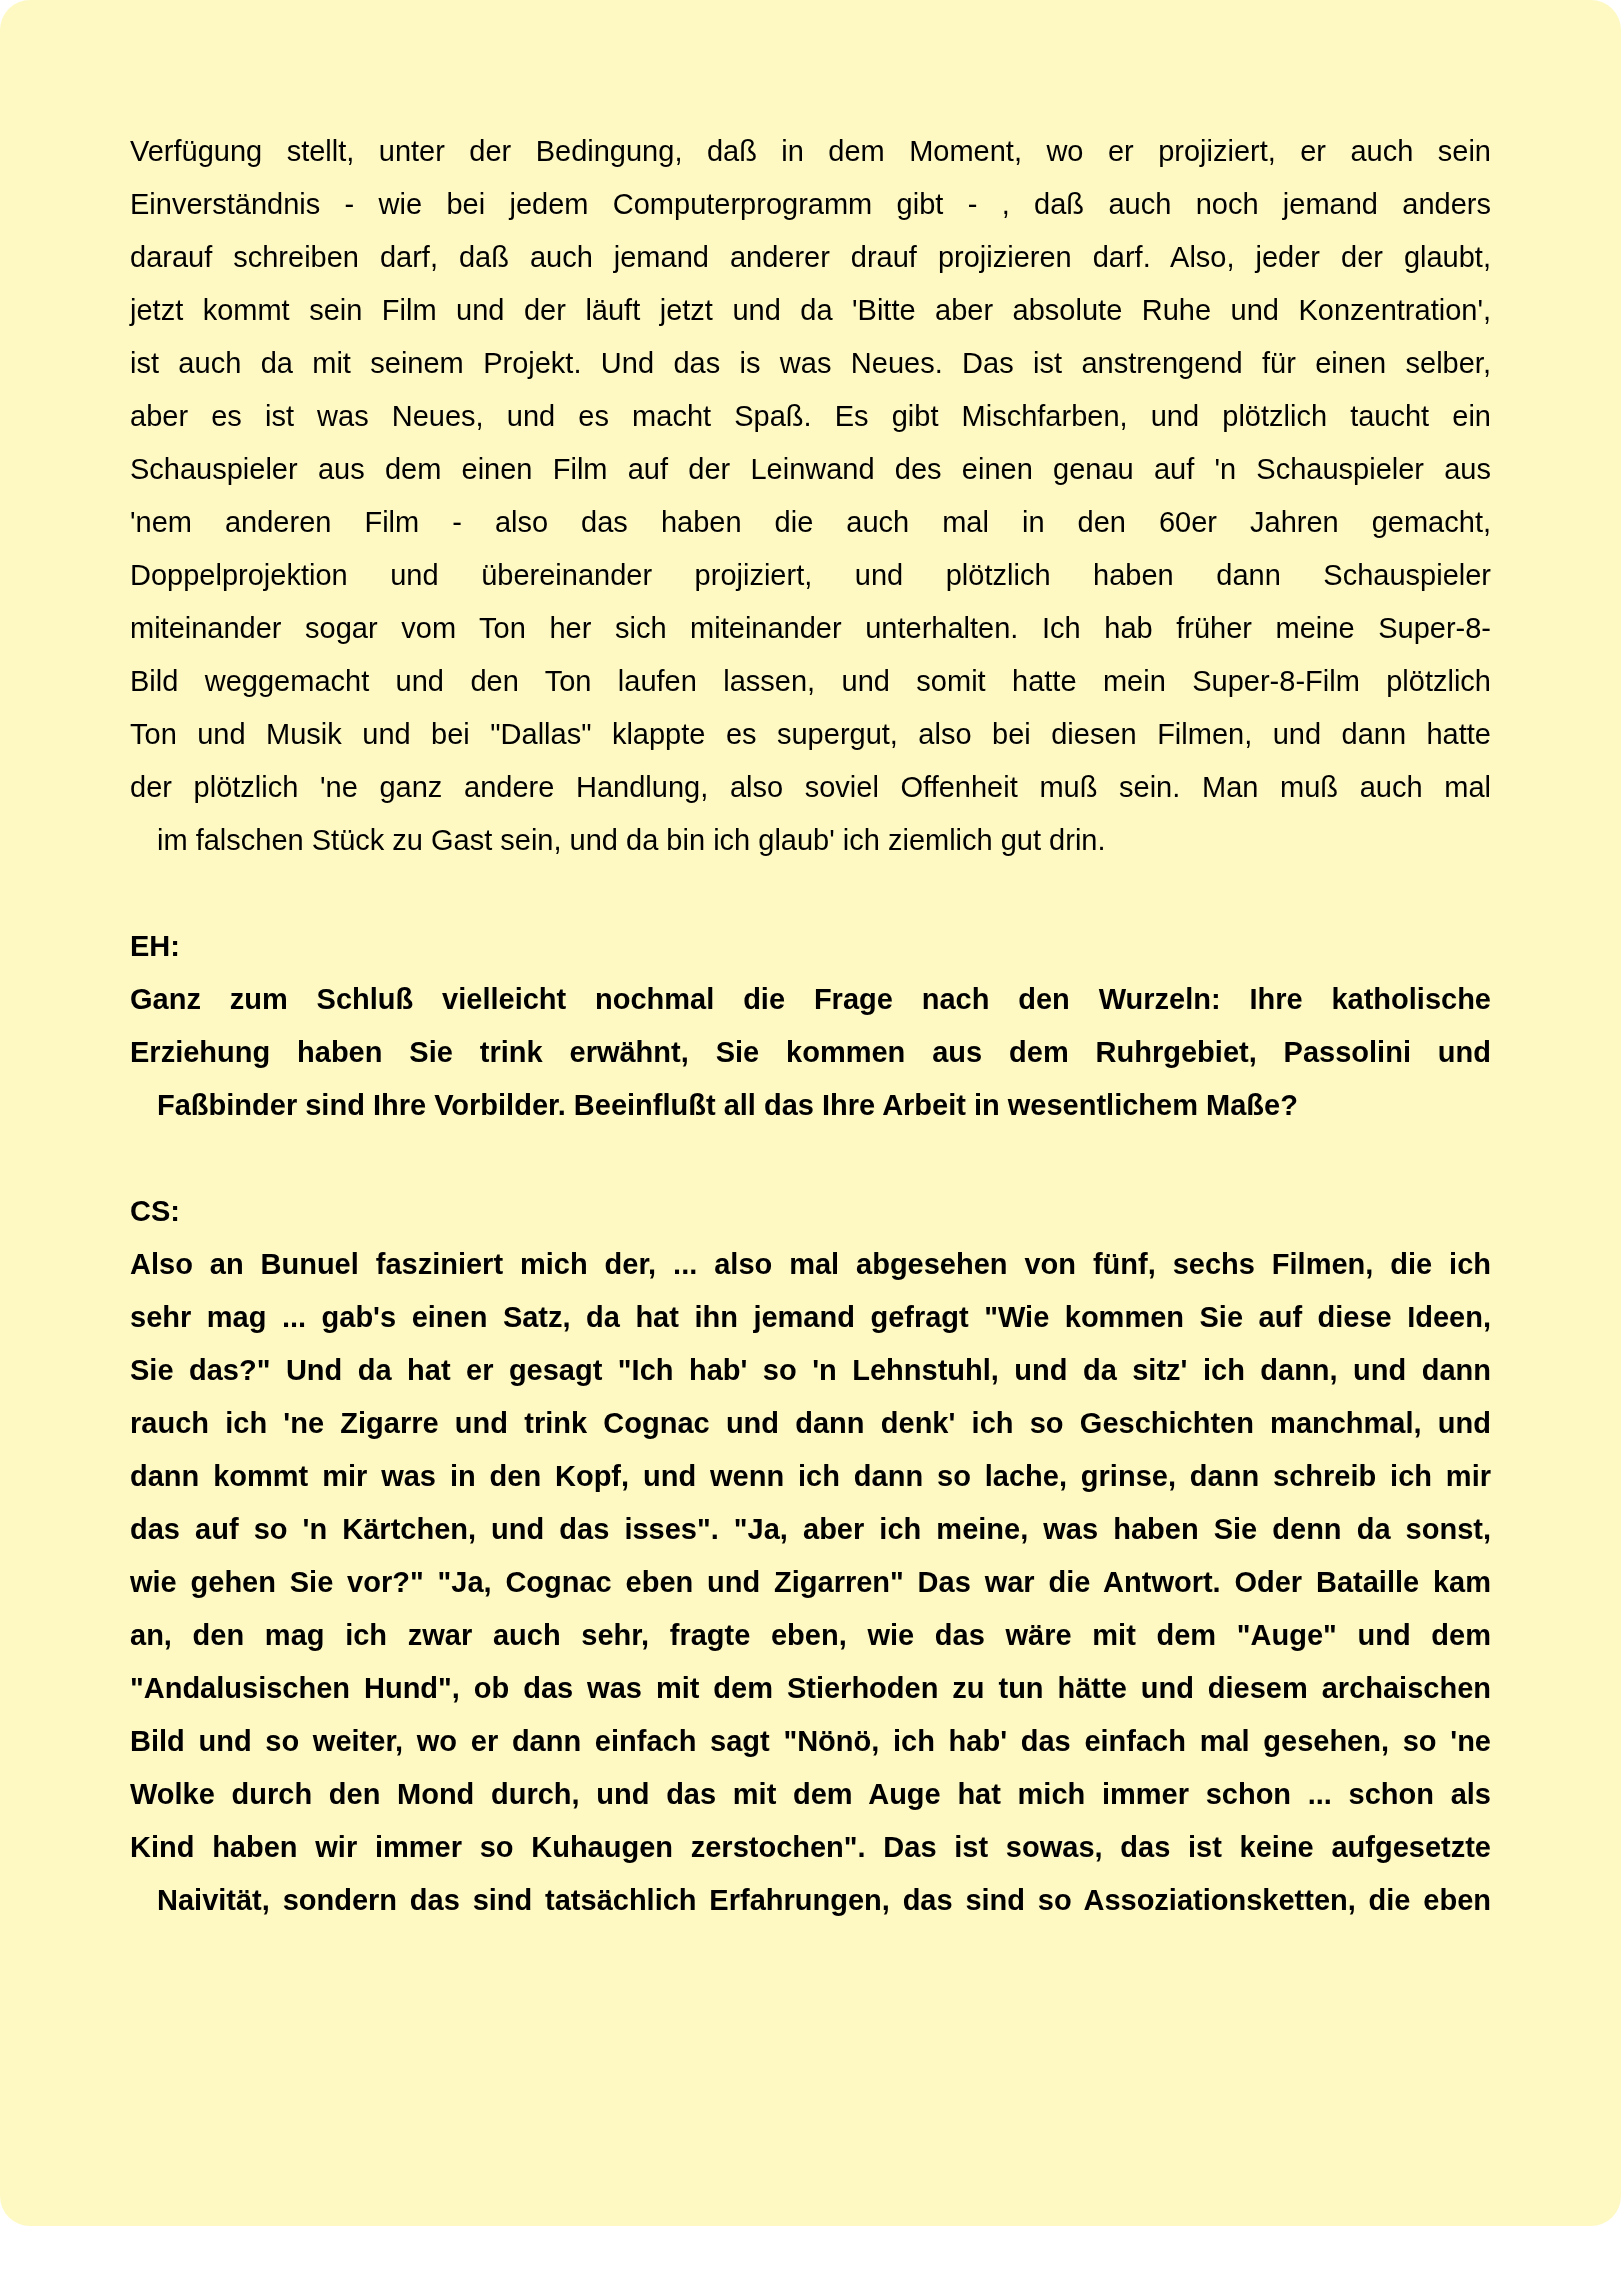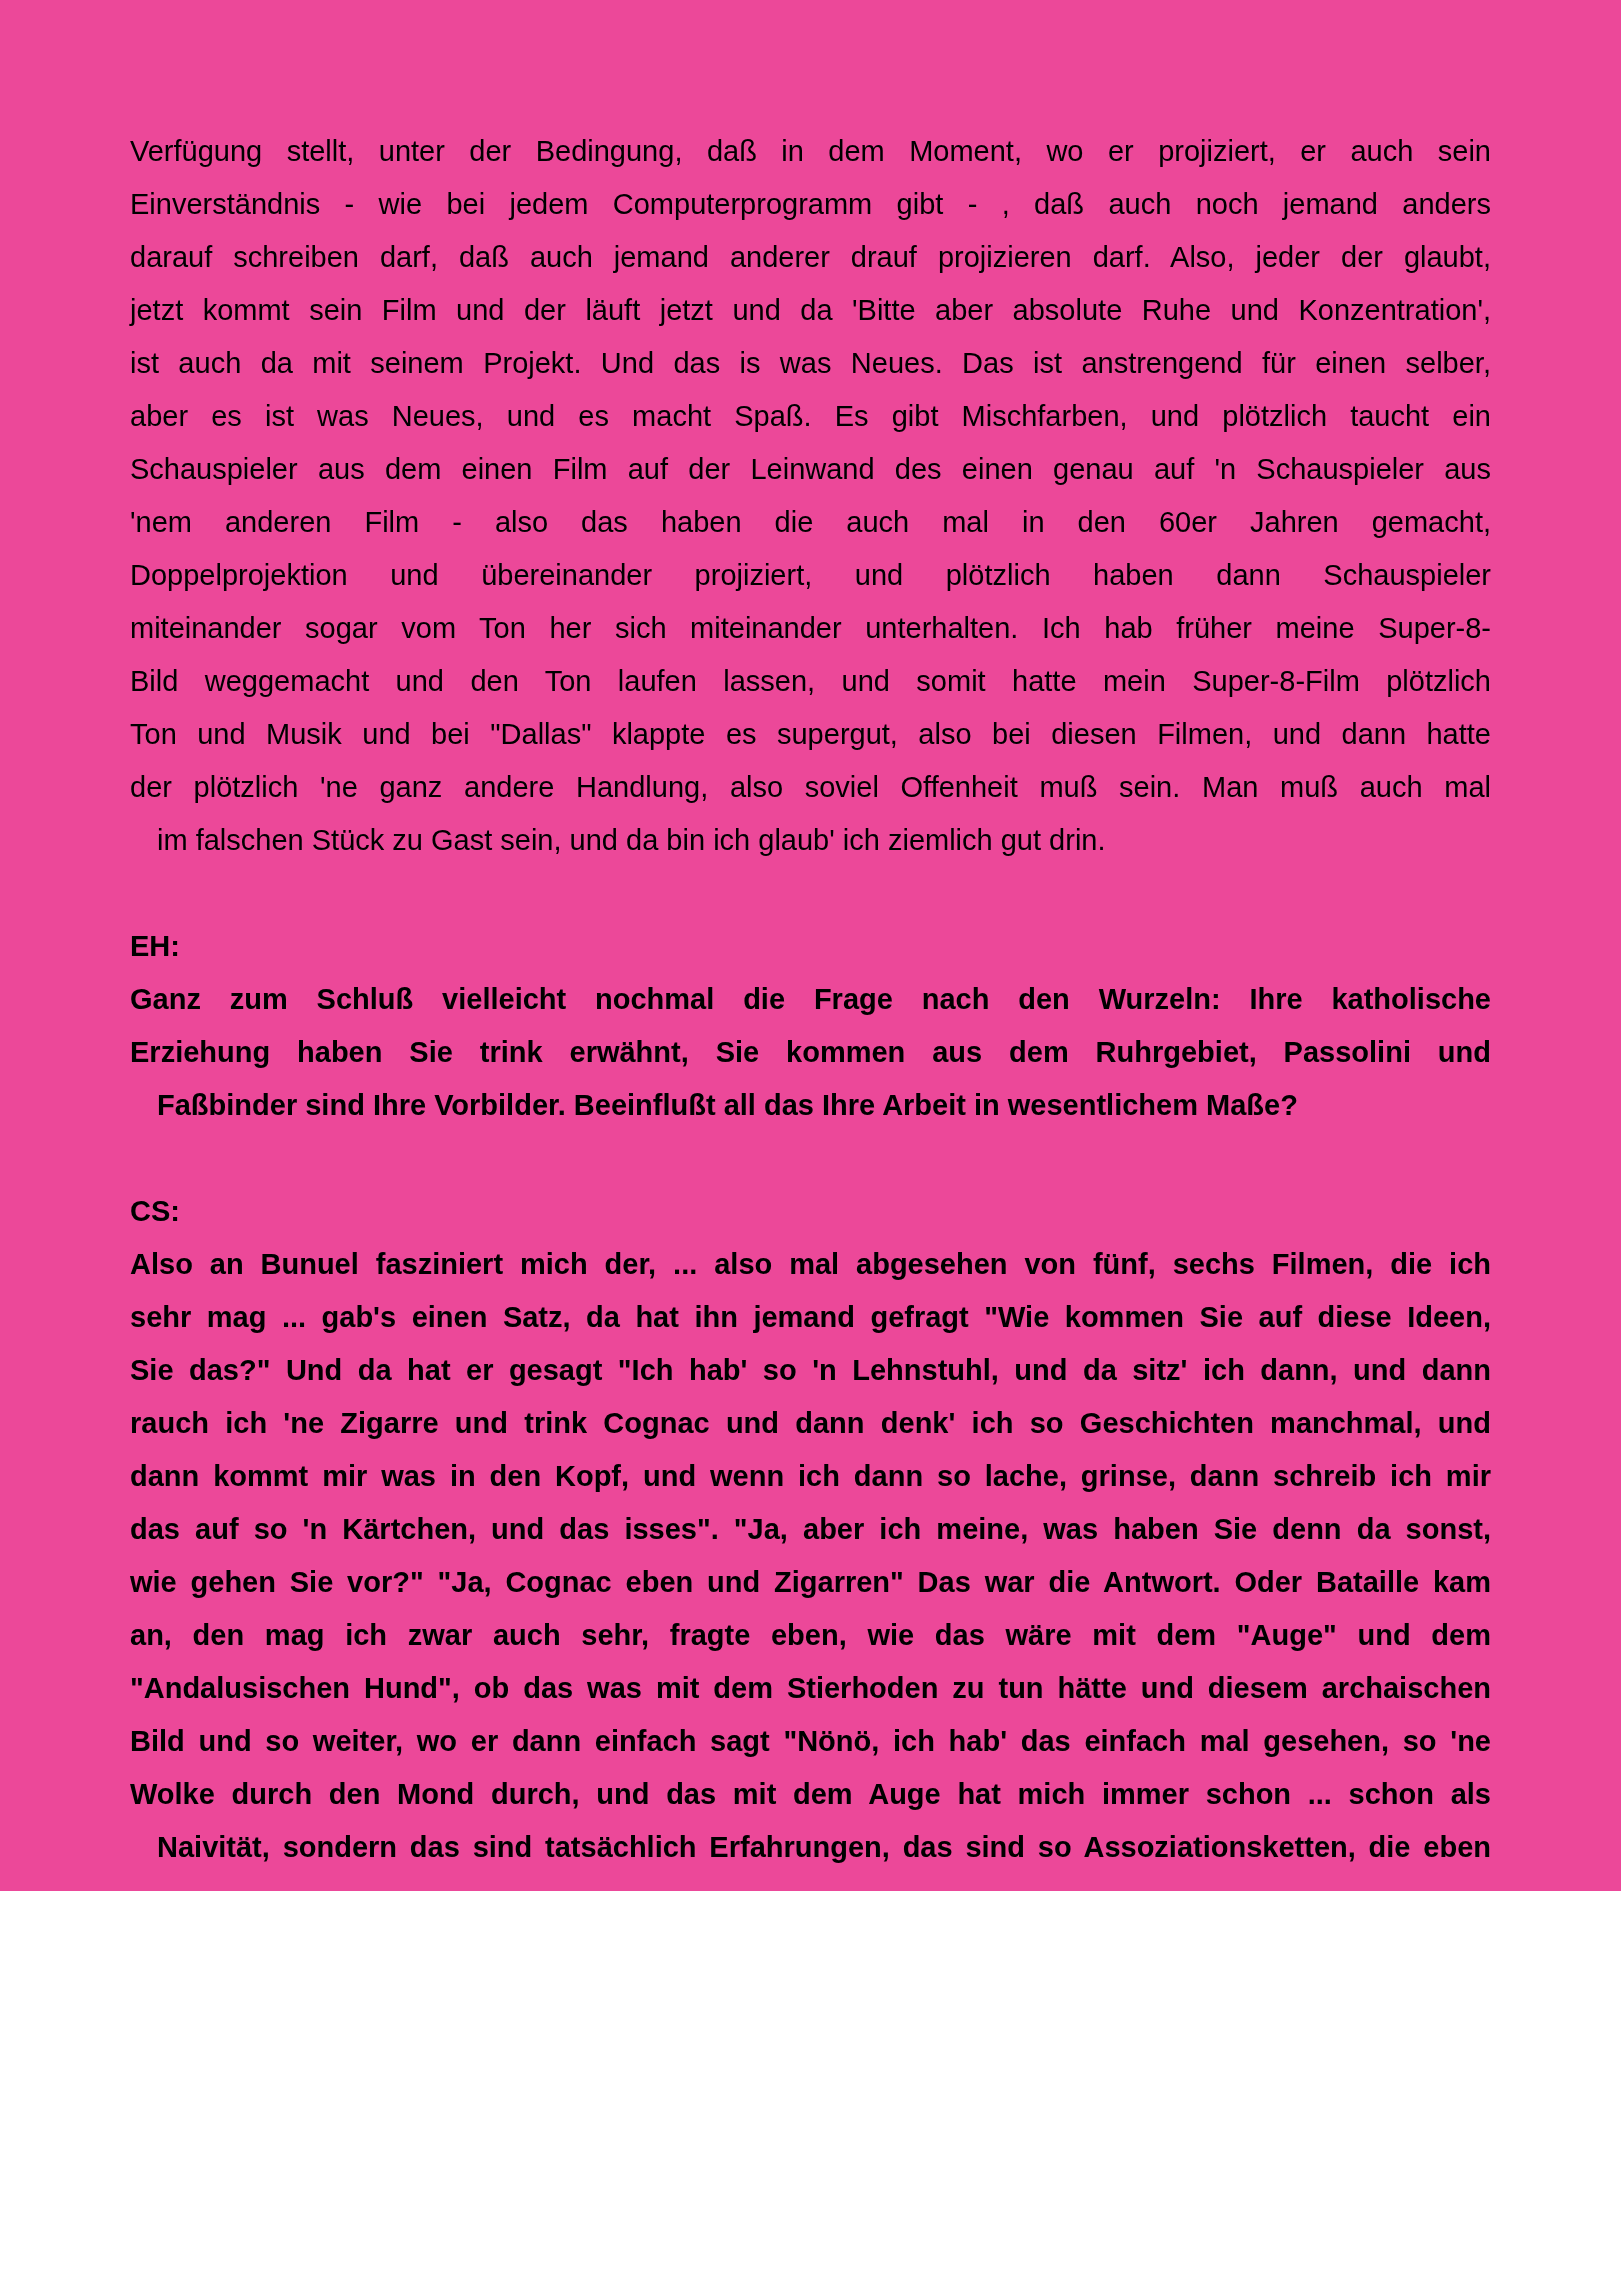--- a/index.html
+++ b/index.html
@@ -3,30 +3,31 @@
 <meta charset="utf-8">
 <style>
   html, body {
     margin: 0;
     padding: 0;
     background: #ffffff;
   }
   .page {
     position: relative;
     width: 1621px;
-    height: 1891px;
+    height: 2226px;
     box-sizing: border-box;
     margin: 0 auto;
     padding: 125px 130px 0 130px;
-    background: #ec4899;
+    background: #fef9c3;
     color: #000000;
     font-family: "Liberation Sans", "DejaVu Sans", sans-serif;
     font-size: 29px;
     line-height: 53px;
     overflow: hidden;
+    border-radius: 30px;
   }
   .block { margin: 0; }
   .block + .block { margin-top: 53px; font-weight: bold; } 
   .line {
     text-align: justify;
     text-align-last: justify;
     -moz-text-align-last: justify;
     white-space: normal;
   }
   .line.last {
@@ -85,18 +86,19 @@
         <div class="line">sehr mag ... gab's einen Satz, da hat ihn jemand gefragt "Wie kommen Sie auf diese Ideen,</div>
         <div class="line">Sie das?" Und da hat er gesagt "Ich hab' so 'n Lehnstuhl, und da sitz' ich dann, und dann</div>
         <div class="line">rauch ich 'ne Zigarre und trink Cognac und dann denk' ich so Geschichten manchmal, und</div>
         <div class="line">dann kommt mir was in den Kopf, und wenn ich dann so lache, grinse, dann schreib ich mir</div>
         <div class="line">das auf so 'n Kärtchen, und das isses". "Ja, aber ich meine, was haben Sie denn da sonst,</div>
         <div class="line">wie gehen Sie vor?" "Ja, Cognac eben und Zigarren" Das war die Antwort. Oder Bataille kam</div>
         <div class="line">an, den mag ich zwar auch sehr, fragte eben, wie das wäre mit dem "Auge" und dem</div>
         <div class="line">"Andalusischen Hund", ob das was mit dem Stierhoden zu tun hätte und diesem archaischen</div>
         <div class="line">Bild und so weiter, wo er dann einfach sagt "Nönö, ich hab' das einfach mal gesehen, so 'ne</div>
         <div class="line">Wolke durch den Mond durch, und das mit dem Auge hat mich immer schon ... schon als</div>
+        <div class="line">Kind haben wir immer so Kuhaugen zerstochen". Das ist sowas, das ist keine aufgesetzte</div>
         <div class="line last">Naivität, sondern das sind tatsächlich Erfahrungen, das sind so Assoziationsketten, die eben</div>
       </div>
   </section>
 
 </main>
 
 
 </body></html>

